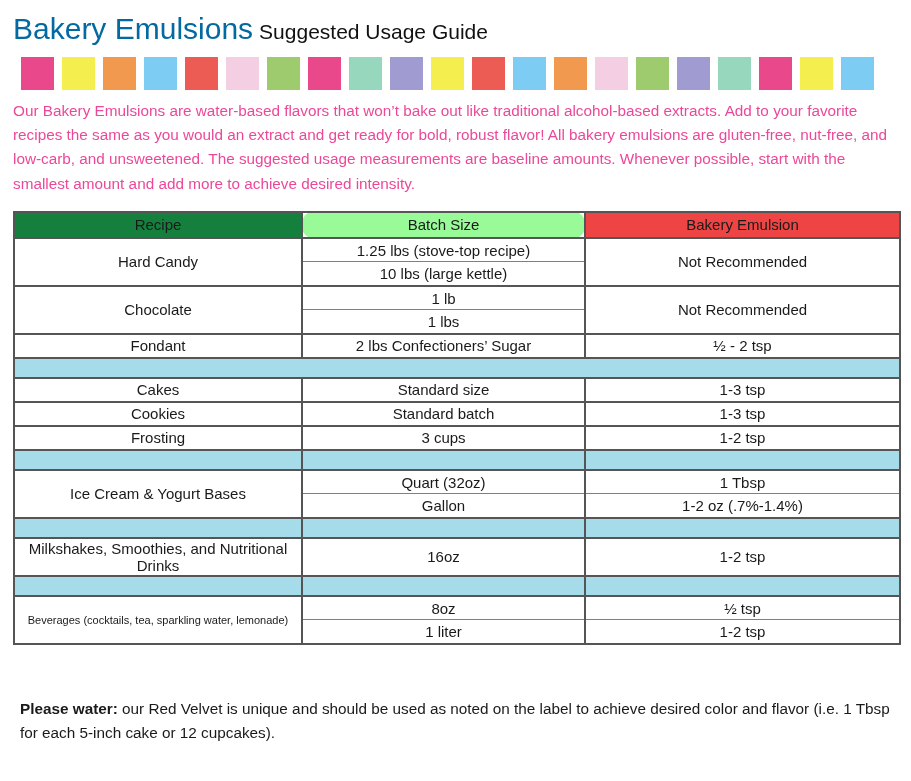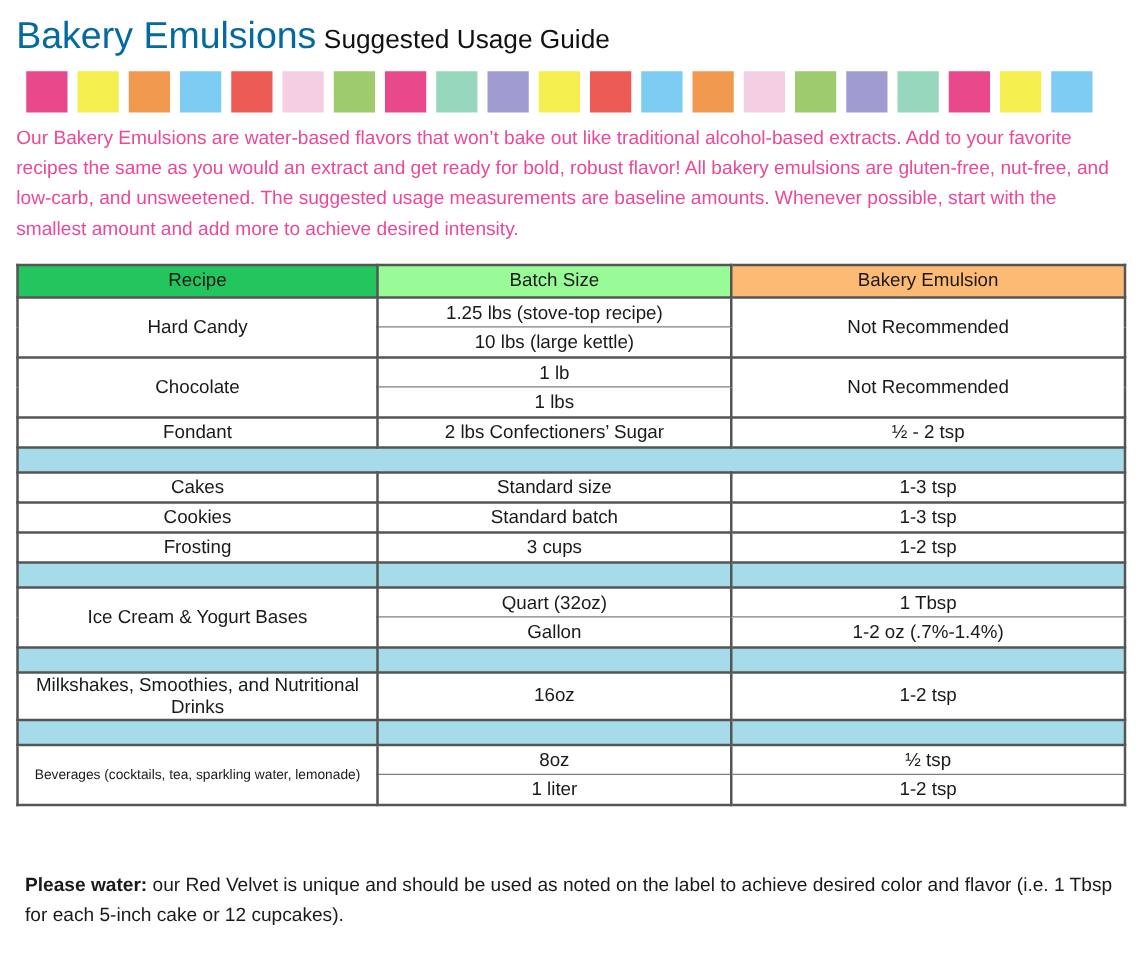--- a/index.html
+++ b/index.html
@@ -88,23 +88,23 @@
   <p class="intro">Our Bakery Emulsions are water-based flavors that won’t bake out like traditional alcohol-based extracts. Add to your favorite recipes the same as you would an extract and get ready for bold, robust flavor! All bakery emulsions are gluten-free, nut-free, and low-carb, and unsweetened. The suggested usage measurements are baseline amounts. Whenever possible, start with the smallest amount and add more to achieve desired intensity.</p>
 
   <table class="usage">
     <colgroup>
         <col class="c1">
         <col class="c2">
         <col class="c3">
       </colgroup>
     <thead>
       <tr id="header-row">
-          <th style="background: #22c55e;">Recipe</th>
-          <th style="background: rgb(152, 251, 152);">Batch Size</th>
-          <th style="background: #fdba74;">Bakery Emulsion</th>
+          <th style="background: #15803d;">Recipe</th>
+          <th style="background: rgb(152, 251, 152); border-radius: 11px;">Batch Size</th>
+          <th style="background: #ef4444;">Bakery Emulsion</th>
         </tr>
     </thead>
     <tbody id="table-body">
         <tr>
           <td rowspan="2">Hard Candy</td>
           <td class="mb">1.25 lbs (stove-top recipe)</td>
           <td rowspan="2">Not Recommended</td>
         </tr>
         <tr>
           <td class="mt">10 lbs (large kettle)</td>

